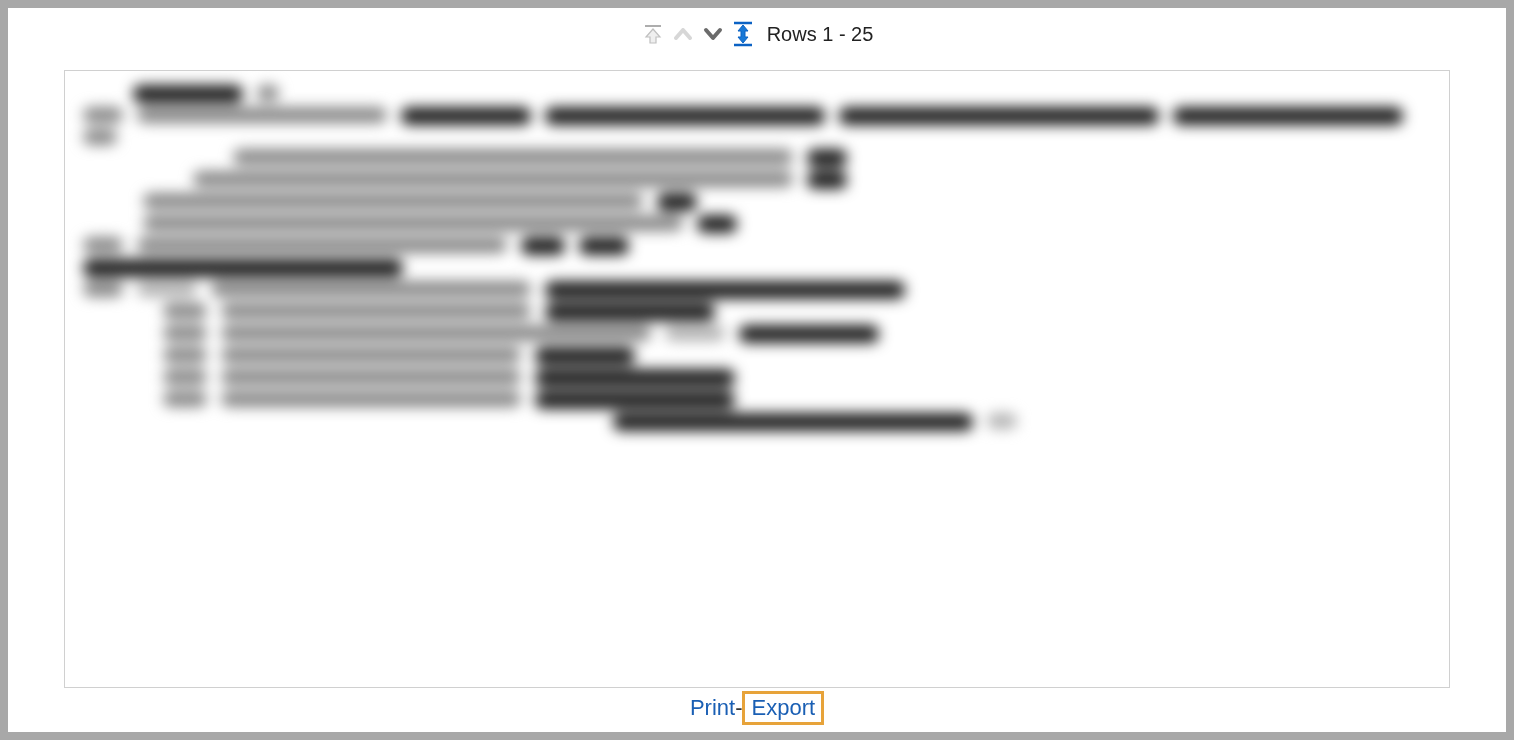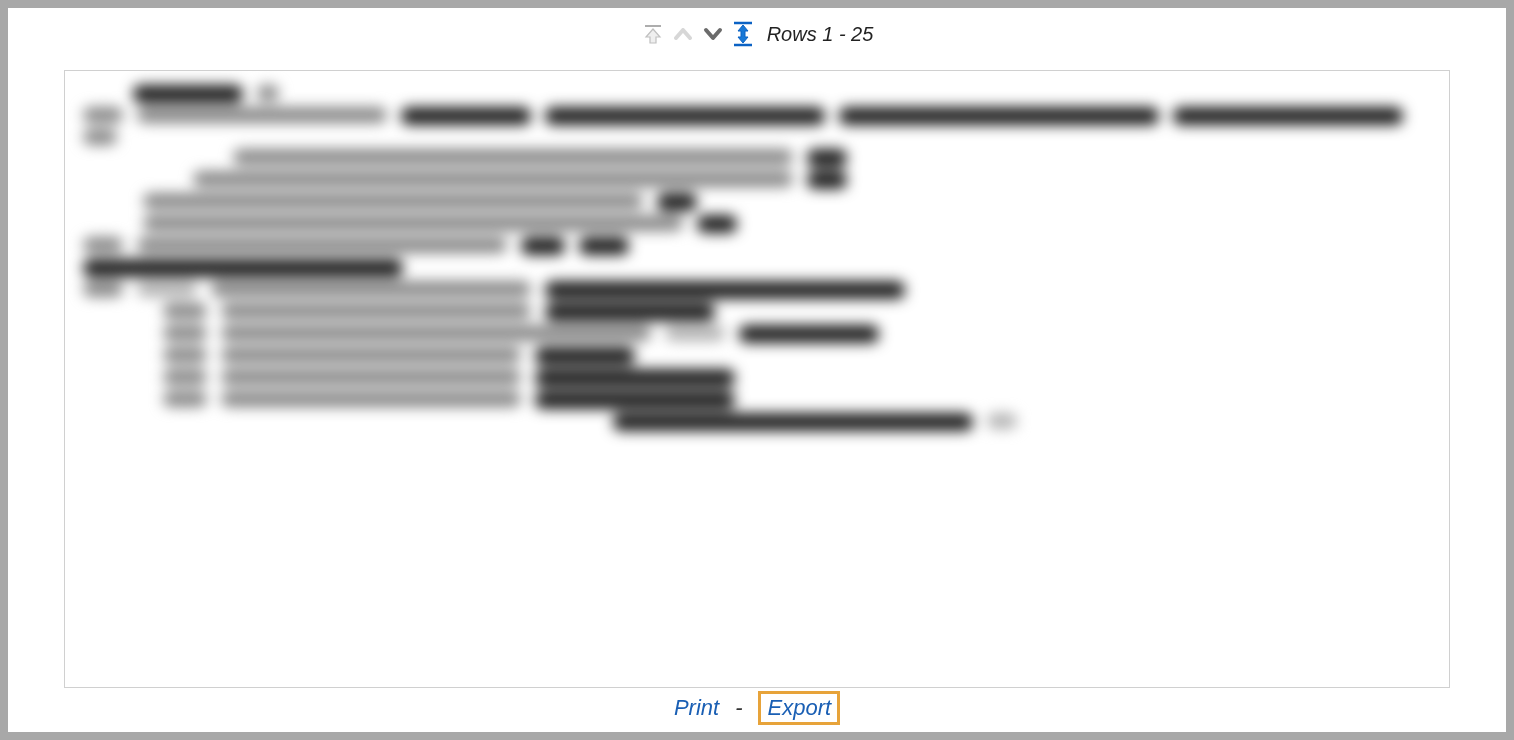--- a/index.html
+++ b/index.html
@@ -11,21 +11,20 @@
       overflow: hidden;
       padding: 8px;
     }
     .outer-panel {
       background: #ffffff;
       width: 100%;
       height: 100%;
       position: relative;
       display: flex;
       flex-direction: column;
-      font-style: italic;
     }
     .toolbar {
       display: flex;
       align-items: center;
       justify-content: center;
       height: 46px;
       gap: 6px;
       padding-top: 6px;
     }
     .toolbar-icon {
@@ -76,21 +75,21 @@
     }
     .blur-pill.light { background: #888888; }
     .blur-pill.vlight { background: #b4b4b4; }
     .blur-pill.bold  { background: #1d1d1d; height: 18px; }
 
     .bottom-bar {
       display: flex;
       align-items: center;
       justify-content: center;
       height: 44px;
-      gap: 16px;
+      gap: 0;
       font-size: 22px;
       color: #222;
       padding-bottom: 4px;
     }
     .link {
       color: #1a5fb4;
       cursor: pointer;
     }
     .export-highlight {
       border: 3px solid #e7a33a;

